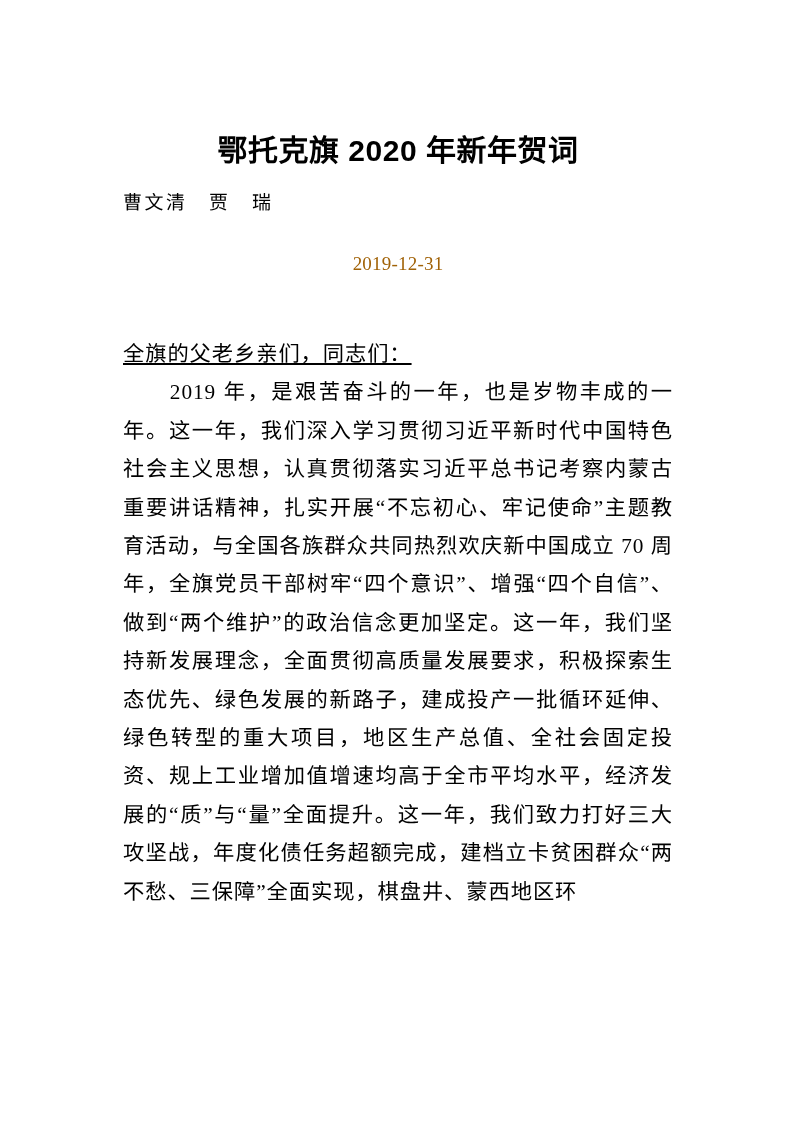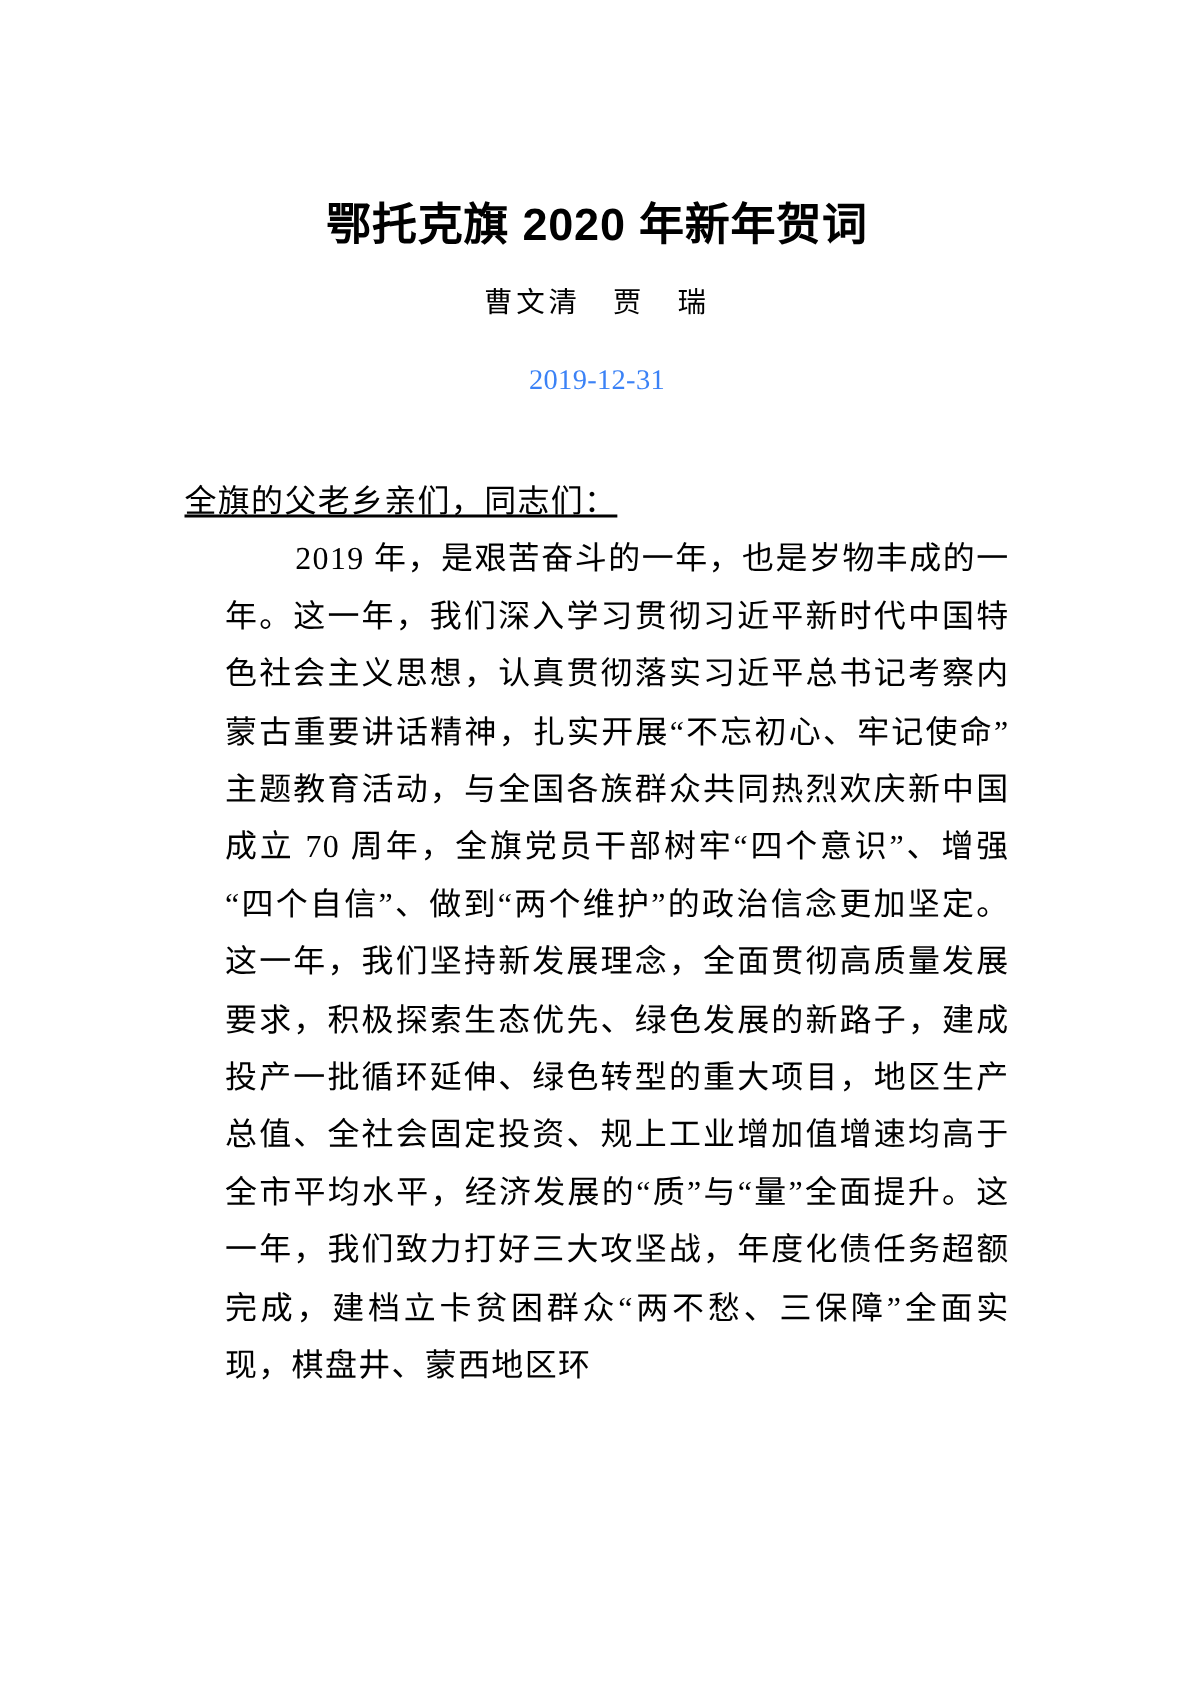--- a/index.html
+++ b/index.html
@@ -39,36 +39,35 @@
     font-size: 30px;
     line-height: 42px;
     letter-spacing: 0.5px;
     color: #000000;
     white-space: pre;
   }
 
   .doc-authors {
     margin: 0;
     padding-top: 17px;
-    text-align: center;
     font-size: 19px;
     line-height: 28px;
     letter-spacing: 2.5px;
     white-space: pre;
     color: #000000;
   }
 
   .doc-date {
-    margin: 4px;
+    margin: 14px;
     padding-top: 20px;
     text-align: center;
     font-size: 19px;
     line-height: 26px;
     letter-spacing: 0.2px;
-    color: #3b82f6;
+    color: #a16207;
   }
 
   
   .doc-body {
     padding-top: 44px;
   }
 
   .para {
     margin: 0;
     font-size: 21.3px;
@@ -86,21 +85,20 @@
     text-decoration: underline;
   }
 
   .para.indent {
     text-indent: 2.2em;
   }
 
   .para.clipped {
     
     overflow: hidden;
-    margin-left: 27px;
   }
 </style>
 </head>
 <body>
 
 <div class="page">
 
   <h1 class="doc-title">鄂托克旗 2020 年新年贺词</h1>
 
   <div class="doc-authors">曹文清　贾　瑞</div>

